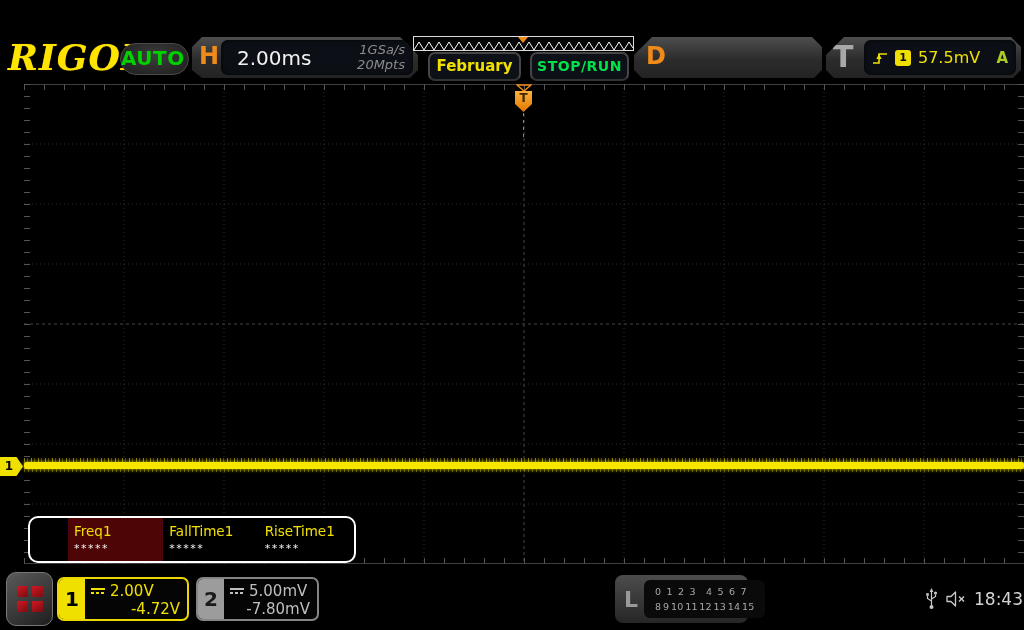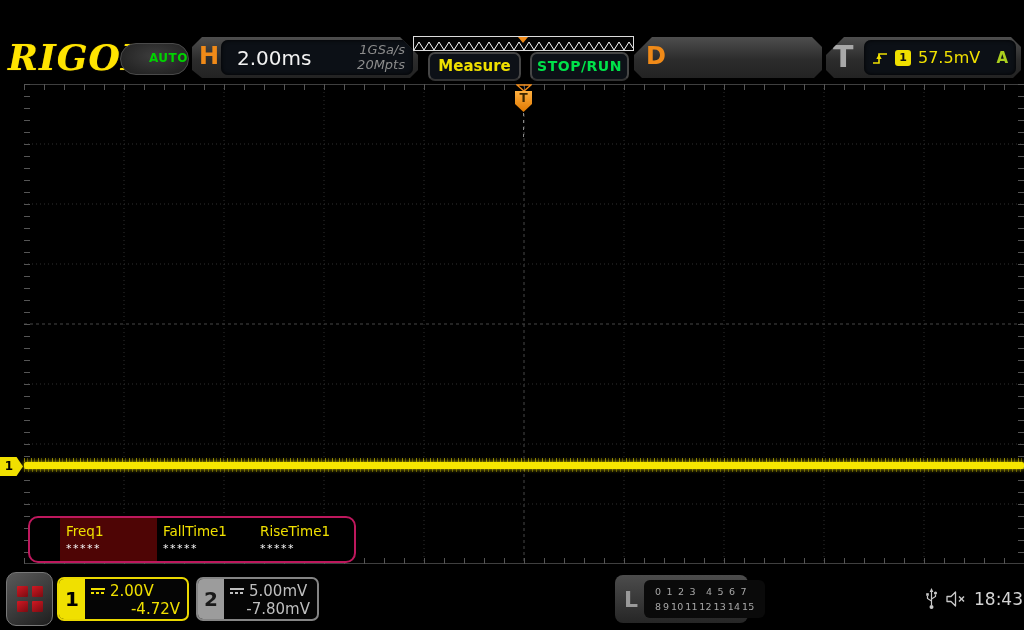--- a/index.html
+++ b/index.html
@@ -9,21 +9,21 @@
   
   .titlebar{position:absolute;left:4px;top:5px;font-size:17px;color:#f0f0f0;white-space:pre;}
   .titlebar .dt{margin-left:14px;}
 
   
   .brand{position:absolute;left:8px;top:36px;font-family:"DejaVu Serif","Liberation Serif",serif;
          font-weight:bold;font-style:italic;font-size:36px;color:#ffe400;letter-spacing:1px;
          text-shadow:0 0 1px #806c00;}
   .auto-badge{position:absolute;left:120px;top:43px;width:67px;height:30px;border-radius:16px;
          background:radial-gradient(ellipse at 50% 40%,#3d3d3d,#232323 80%);border:1px solid #4a4a4a;
-         color:#00d200;font-weight:bold;font-size:12px;letter-spacing:.5px;text-align:right;line-height:29px;}
+         color:#00d200;font-weight:bold;font-size:20px;letter-spacing:.5px;text-align:left;line-height:29px;}
 
   .framebox{position:absolute;background:linear-gradient(180deg,#4e4e4e,#2c2c2c 55%,#232323);}
   .hbox{left:192px;top:37px;width:226px;height:41px;
         clip-path:polygon(10px 0,208px 0,226px 18px,226px 33px,218px 41px,10px 41px,0 33px,0 10px);}
   .dbox{left:634px;top:37px;width:188px;height:41px;
         clip-path:polygon(18px 0,178px 0,188px 10px,188px 33px,180px 41px,8px 41px,0 33px,0 18px);}
   .tbox{left:826px;top:37px;width:195px;height:41px;
         clip-path:polygon(18px 0,185px 0,195px 10px,195px 33px,187px 41px,8px 41px,0 33px,0 18px);}
   .boxletter{position:absolute;top:5px;font-weight:bold;}
   .hletter{left:7px;color:#f08a18;font-size:24px;}
@@ -68,21 +68,21 @@
   .waveform{position:absolute;left:24px;top:462px;width:1000px;height:7px;background:#f7e600;
          border-radius:2px;box-shadow:0 0 4px rgba(247,230,0,.85);}
   .waveform::before{content:"";position:absolute;left:0;right:0;top:-4px;height:4px;
          background:repeating-linear-gradient(90deg,rgba(247,230,0,.55) 0 1px,transparent 1px 3px,
                     rgba(247,230,0,.3) 3px 4px,transparent 4px 7px);}
   .waveform::after{content:"";position:absolute;left:0;right:0;bottom:-3px;height:3px;
          background:repeating-linear-gradient(90deg,rgba(247,230,0,.35) 0 1px,transparent 1px 4px);}
 
   
   .meas{position:absolute;left:28px;top:516px;width:328px;height:47px;background:#000;
-        border:2px solid #be185d;border-radius:10px;box-sizing:border-box;display:flex;overflow:hidden;}
+        border:2px solid #ffffff;border-radius:10px;box-sizing:border-box;display:flex;overflow:hidden;padding-left:8px;}
   .mcell{width:97px;padding:5px 6px 3px;box-sizing:border-box;}
   .mcell:first-child{margin-left:30px;}
   .mcell.hl{background:#4e0505;}
   .mlabel{font-size:13.5px;color:#f0e000;}
   .mvalue{font-size:11px;color:#f5f5f5;letter-spacing:1.5px;margin-top:3px;}
 
   
   .menu-btn{position:absolute;left:6px;top:572px;width:47px;height:54px;border-radius:10px;
         background:linear-gradient(145deg,#5a5a5a,#1e1e1e);border:1px solid #787878;box-sizing:border-box;
         display:grid;grid-template-columns:11px 11px;grid-template-rows:11px 11px;gap:4px;
@@ -139,21 +139,21 @@
     </div>
   </div>
 
   <div class="strip">
     <svg width="219" height="13">
       <polyline fill="none" stroke="#ffffff" stroke-width="1" points="0,11 5,3 10,11 15,3 20,11 25,3 30,11 35,3 40,11 45,3 50,11 55,3 60,11 65,3 70,11 75,3 80,11 85,3 90,11 95,3 100,11 105,3 110,11 115,3 120,11 125,3 130,11 135,3 140,11 145,3 150,11 155,3 160,11 165,3 170,11 175,3 180,11 185,3 190,11 195,3 200,11 205,3 210,11 215,3 219,9"></polyline>
     </svg>
   </div>
   <div class="strip-marker"></div>
 
-  <div class="hdr-btn measure-btn">Measure</div>
+  <div class="hdr-btn measure-btn">February</div>
   <div class="hdr-btn run-btn">STOP/RUN</div>
 
   <div class="framebox dbox">
     <span class="boxletter dletter">D</span>
   </div>
 
   <div class="framebox tbox">
     <span class="boxletter tletter">T</span>
     <div class="inset tinset">
       <svg width="16" height="16" viewBox="0 0 16 16">

